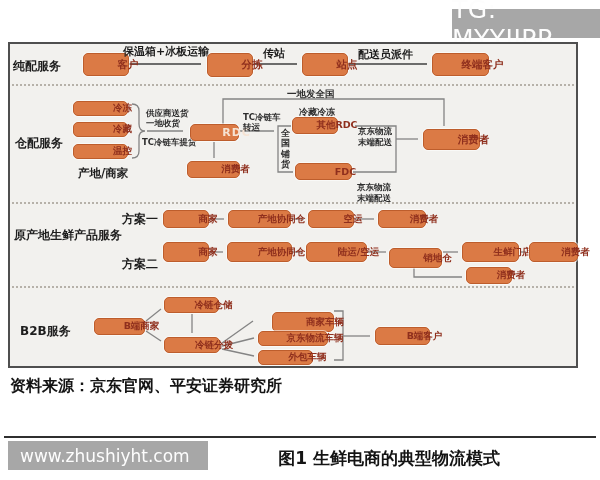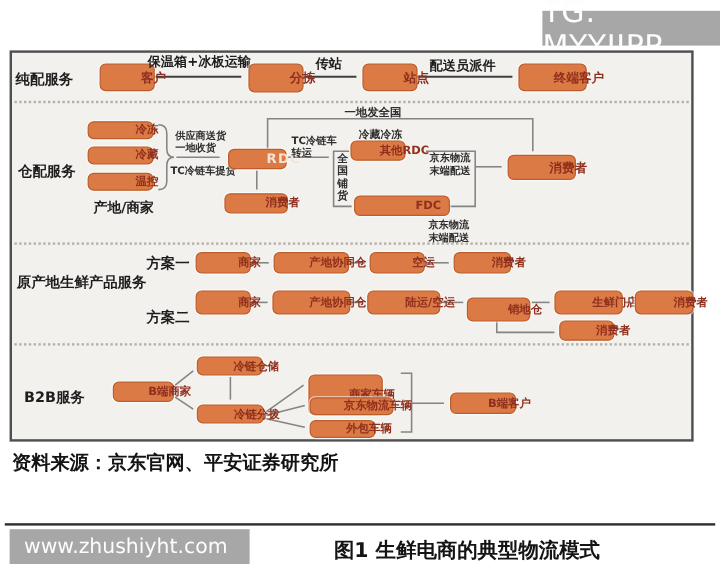--- a/index.html
+++ b/index.html
@@ -115,21 +115,21 @@
   <div class="lbl tiny" style="left:146px;top:118px">一地收货</div>
   <div class="lbl tiny" style="left:142px;top:137px">TC冷链车提货</div>
   <div class="obox light" style="left:190px;top:124px;width:49px;height:17px">RDC</div>
   <div class="obox" style="left:187px;top:161px;width:53px;height:17px">消费者</div>
   <div class="lbl tiny" style="left:287px;top:88px;font-size:9.5px">一地发全国</div>
   <div class="lbl tiny" style="left:243px;top:112px">TC冷链车</div>
   <div class="lbl tiny" style="left:243px;top:122px">转运</div>
   <div class="lbl tiny vert" style="left:281px;top:128px">全国铺货</div>
   <div class="lbl tiny" style="left:299px;top:106px;font-size:9px">冷藏冷冻</div>
   <div class="obox" style="left:292px;top:117px;width:43px;height:17px">其他RDC</div>
-  <div class="obox" style="left:295px;top:163px;width:80px;height:17px">FDC</div>
+  <div class="obox" style="left:295px;top:163px;width:57px;height:17px">FDC</div>
   <div class="lbl tiny" style="left:358px;top:126px">京东物流</div>
   <div class="lbl tiny" style="left:358px;top:137px">末端配送</div>
   <div class="lbl tiny" style="left:357px;top:182px">京东物流</div>
   <div class="lbl tiny" style="left:357px;top:193px">末端配送</div>
   <div class="obox big" style="left:423px;top:129px;width:57px;height:21px">消费者</div>
 
   <div class="lbl sec" style="left:14px;top:227px">原产地生鲜产品服务</div>
   <div class="lbl sec" style="left:122px;top:211px">方案一</div>
   <div class="obox" style="left:163px;top:210px;width:43px;height:18px">商家</div>
   <div class="obox" style="left:228px;top:210px;width:63px;height:18px">产地协同仓</div>
@@ -141,21 +141,21 @@
   <div class="obox" style="left:306px;top:242px;width:61px;height:20px">陆运/空运</div>
   <div class="obox" style="left:389px;top:248px;width:53px;height:20px">销地仓</div>
   <div class="obox" style="left:462px;top:242px;width:57px;height:20px">生鲜门店</div>
   <div class="obox" style="left:529px;top:242px;width:49px;height:20px">消费者</div>
   <div class="obox" style="left:466px;top:267px;width:46px;height:17px">消费者</div>
 
   <div class="lbl sec" style="left:20px;top:323px">B2B服务</div>
   <div class="obox" style="left:94px;top:318px;width:51px;height:17px">B端商家</div>
   <div class="obox" style="left:164px;top:297px;width:55px;height:16px">冷链仓储</div>
   <div class="obox" style="left:164px;top:337px;width:56px;height:16px">冷链分拨</div>
-  <div class="obox" style="left:257px;top:312px;width:62px;height:34px">商家车辆</div>
+  <div class="obox" style="left:272px;top:312px;width:62px;height:20px">商家车辆</div>
   <div class="obox" style="left:258px;top:331px;width:70px;height:15px">京东物流车辆</div>
   <div class="obox" style="left:258px;top:350px;width:55px;height:15px">外包车辆</div>
   <div class="obox" style="left:375px;top:327px;width:55px;height:18px">B端客户</div>
 
   <div class="source">资料来源：京东官网、平安证券研究所</div>
   <div class="caption">图1 生鲜电商的典型物流模式</div>
   <div class="rule"></div>
   <div class="wm wm-bottom">www.zhushiyht.com</div>
 
 </div>

